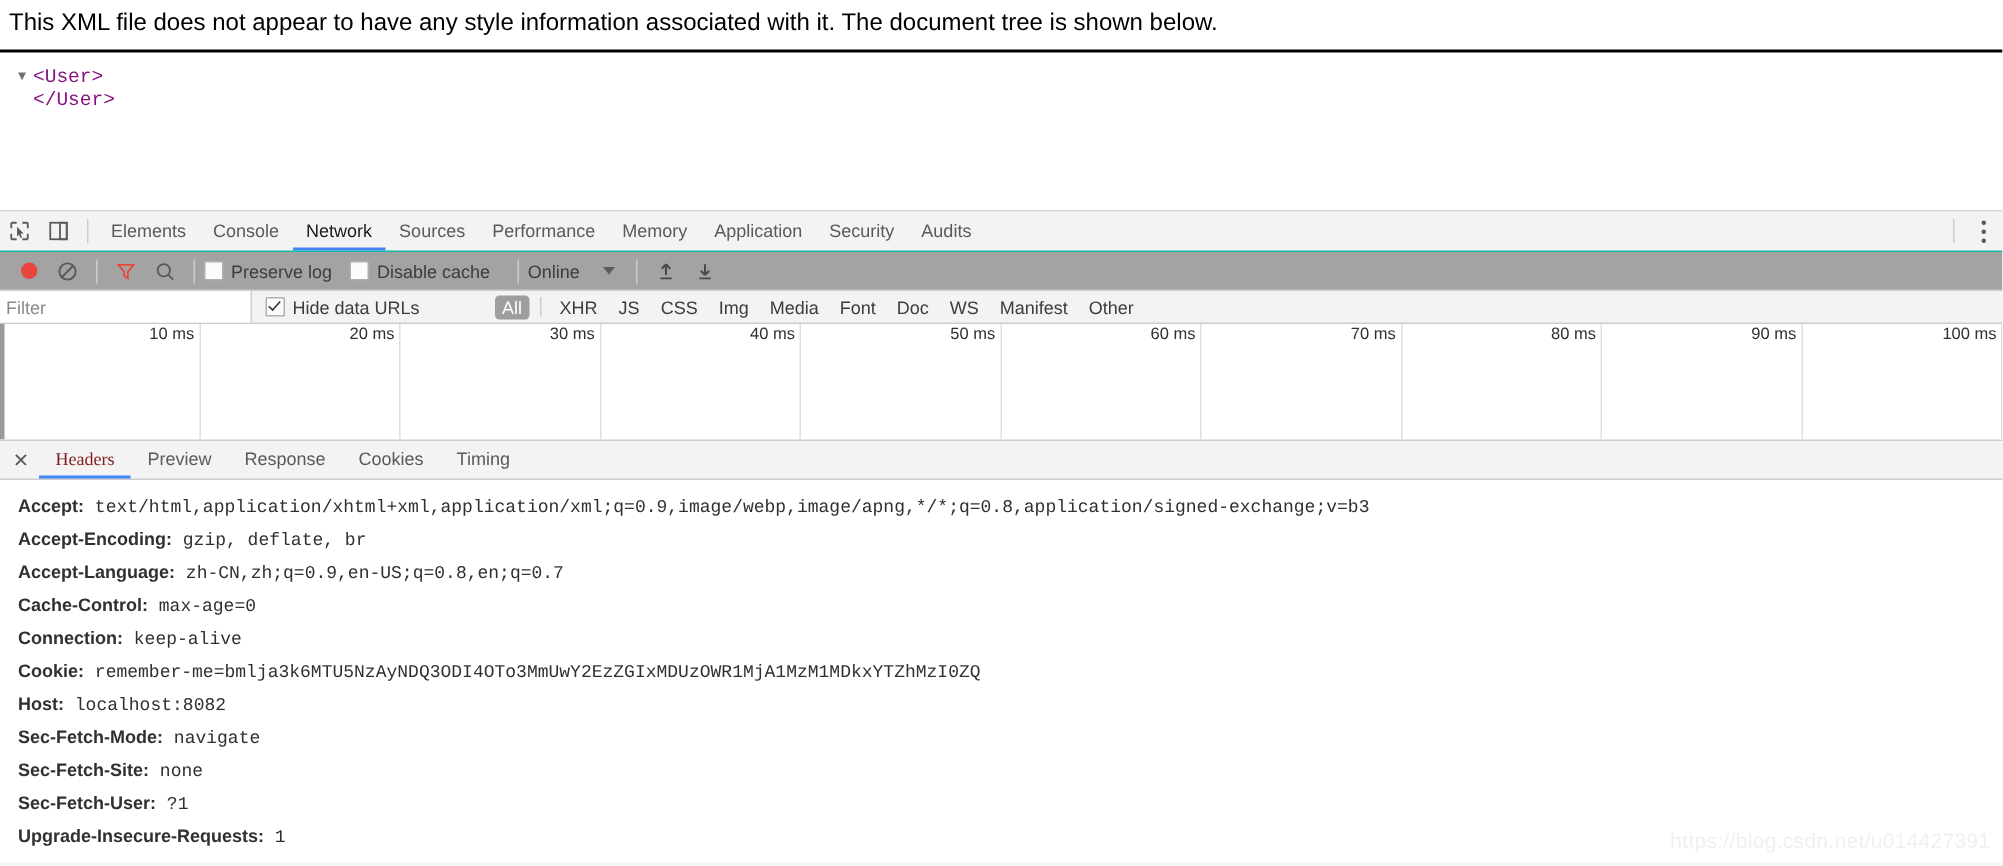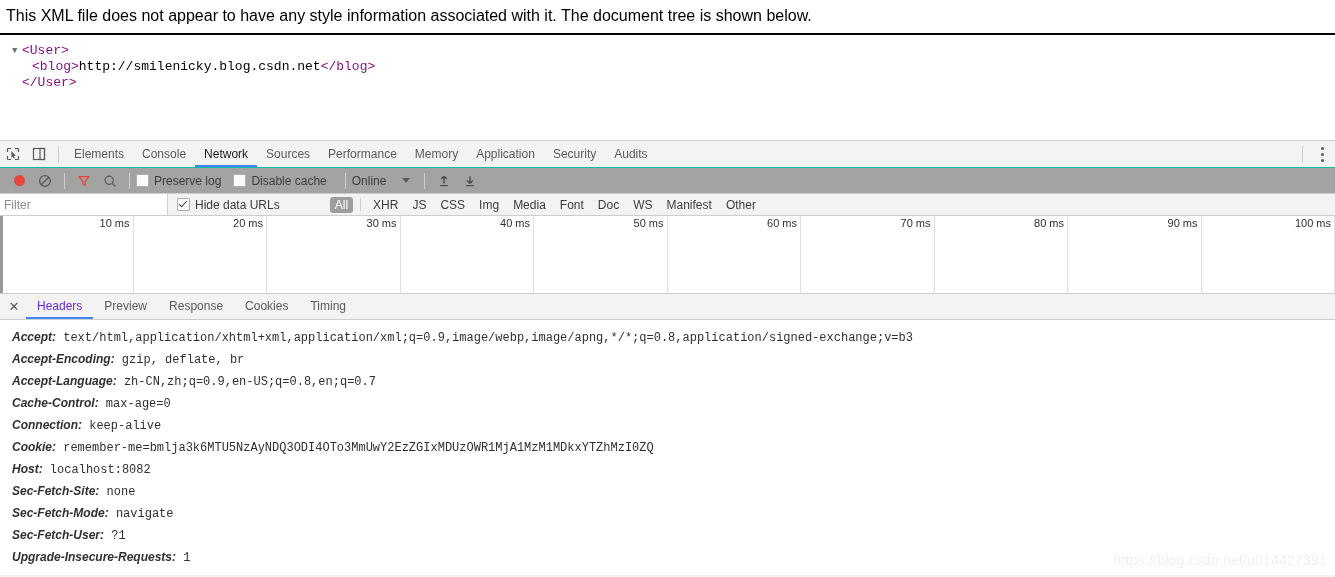--- a/index.html
+++ b/index.html
@@ -350,41 +350,41 @@
   .detail-tab {
     padding: 0 11px;
     height: 25px;
     line-height: 25px;
     font-size: 12px;
     color: #5a5a5a;
     cursor: pointer;
     white-space: nowrap;
   }
   .detail-tab.active {
-    color: #6d28d9;
+    color: #7f1d1d;
     box-shadow: inset 0 -2px 0 #4285f4;
+    font-family: Liberation Serif, serif;
   }
   #headers-body {
     flex: 1;
     overflow: hidden;
     padding: 7px 0 0 12px;
     background: #fff;
   }
   .hdr-line {
     font-family: "Liberation Mono", monospace;
     font-size: 12px;
     line-height: 21px;
     white-space: nowrap;
     color: #303030;
   }
   .hdr-name {
     font-family: "Liberation Sans", sans-serif;
     font-weight: bold;
     color: #303030;
-    font-style: italic;
   }
   .hdr-value { color: #303030; }
 
   
   #watermark {
     position: absolute;
     right: 8px;
     bottom: 9px;
     font-family: "Liberation Sans", sans-serif;
     font-size: 14px;
@@ -394,21 +394,20 @@
   }
 </style>
 </head>
 <body>
 
 <div id="xml-area">
   <div id="xml-notice">This XML file does not appear to have any style information associated with it. The document tree is shown below.</div>
   <div id="xml-notice-rule"></div>
   <div id="xml-tree">
       <div class="xml-line indent-0"><span class="twisty">▼</span><span class="xml-tag" style="color: rgb(136, 18, 128);">&lt;User&gt;</span></div>
-      <div class="xml-line indent-1"><span class="twisty"></span><span class="xml-tag" style="color: rgb(136, 18, 128);">&lt;blog&gt;</span><span class="xml-text">http://smilenicky.blog.csdn.net</span><span class="xml-tag" style="color: rgb(136, 18, 128);">&lt;/blog&gt;</span></div>
       <div class="xml-line indent-0"><span class="twisty"></span><span class="xml-tag" style="color: rgb(136, 18, 128);">&lt;/User&gt;</span></div>
     </div>
 </div>
 
 <div id="devtools">
 
   <div id="dt-tabbar">
     <div class="dt-icon-btn">
       <svg width="14" height="14" viewBox="0 0 14 14">
         <path d="M1.5 1.5h3.6M1.5 1.5v3.6M12.5 1.5H8.9M12.5 1.5v3.6M1.5 12.5h3.6M1.5 12.5V8.9M12.5 12.5H8.9M12.5 12.5V8.9" stroke="#5a5a5a" stroke-width="1.2" fill="none"></path>
@@ -570,22 +569,22 @@
           </div>
       </div>
       <div id="headers-body">
           <div class="hdr-line"><span class="hdr-name">Accept:</span><span class="hdr-value"> text/html,application/xhtml+xml,application/xml;q=0.9,image/webp,image/apng,*/*;q=0.8,application/signed-exchange;v=b3</span></div>
           <div class="hdr-line"><span class="hdr-name">Accept-Encoding:</span><span class="hdr-value"> gzip, deflate, br</span></div>
           <div class="hdr-line"><span class="hdr-name">Accept-Language:</span><span class="hdr-value"> zh-CN,zh;q=0.9,en-US;q=0.8,en;q=0.7</span></div>
           <div class="hdr-line"><span class="hdr-name">Cache-Control:</span><span class="hdr-value"> max-age=0</span></div>
           <div class="hdr-line"><span class="hdr-name">Connection:</span><span class="hdr-value"> keep-alive</span></div>
           <div class="hdr-line"><span class="hdr-name">Cookie:</span><span class="hdr-value"> remember-me=bmlja3k6MTU5NzAyNDQ3ODI4OTo3MmUwY2EzZGIxMDUzOWR1MjA1MzM1MDkxYTZhMzI0ZQ</span></div>
           <div class="hdr-line"><span class="hdr-name">Host:</span><span class="hdr-value"> localhost:8082</span></div>
+          <div class="hdr-line"><span class="hdr-name">Sec-Fetch-Mode:</span><span class="hdr-value"> navigate</span></div>
           <div class="hdr-line"><span class="hdr-name">Sec-Fetch-Site:</span><span class="hdr-value"> none</span></div>
-          <div class="hdr-line"><span class="hdr-name">Sec-Fetch-Mode:</span><span class="hdr-value"> navigate</span></div>
           <div class="hdr-line"><span class="hdr-name">Sec-Fetch-User:</span><span class="hdr-value"> ?1</span></div>
           <div class="hdr-line"><span class="hdr-name">Upgrade-Insecure-Requests:</span><span class="hdr-value"> 1</span></div>
         </div>
     </div>
 
   </div>
 </div>
 
 <div id="watermark">https://blog.csdn.net/u014427391</div>
 

